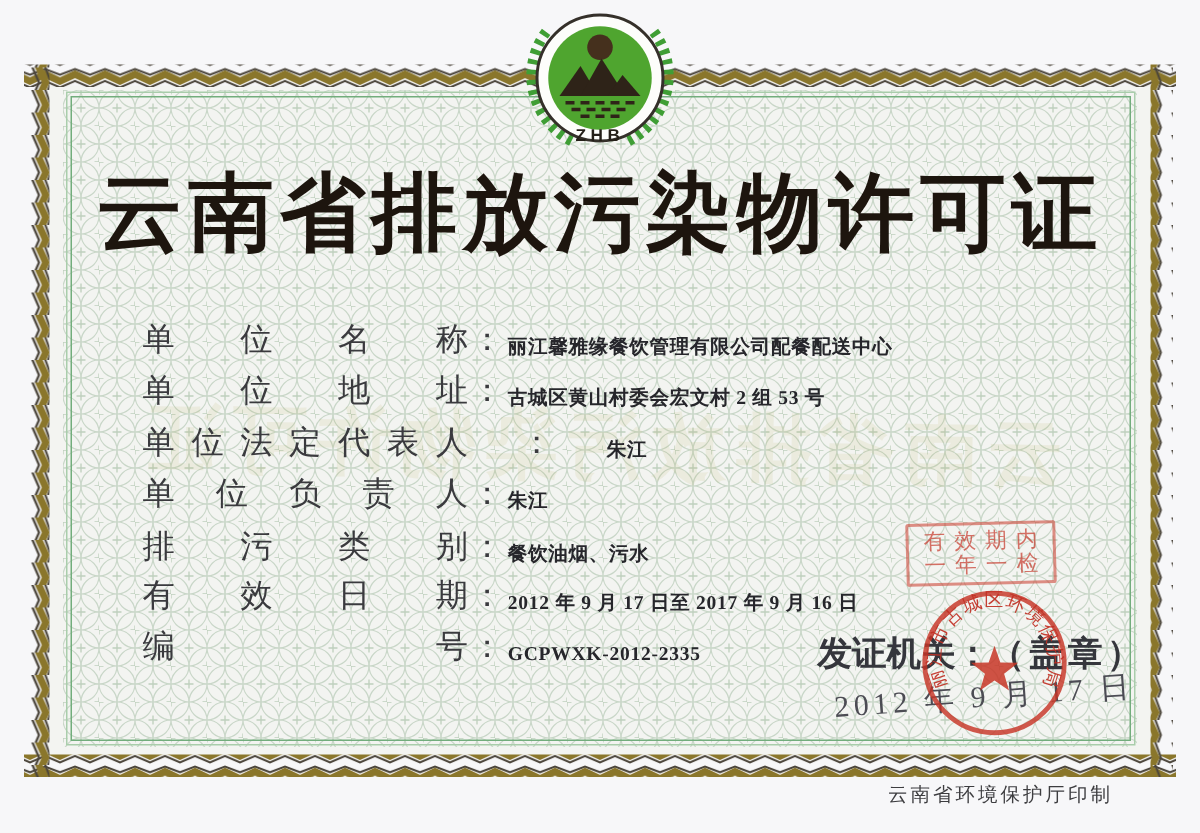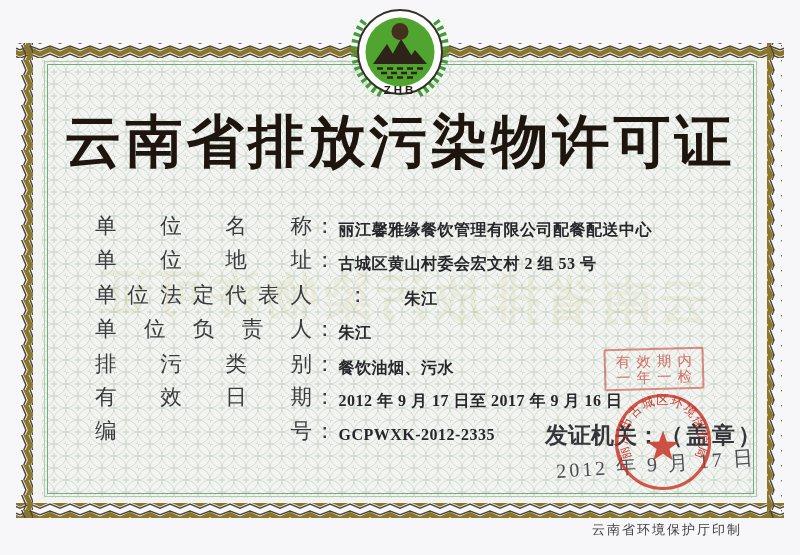--- a/index.html
+++ b/index.html
@@ -15,21 +15,21 @@
              transform:scaleX(-1) rotate(-1deg);font-family:"Liberation Sans",sans-serif;
              white-space:nowrap;pointer-events:none;}
   .logo{position:absolute;left:343px;top:4px;width:114px;height:98px;}
   .title{position:absolute;left:0;top:104px;width:100%;margin:0;text-align:center;
          font-size:57px;font-weight:900;letter-spacing:4px;color:#1d150e;
          font-family:"Liberation Sans","DejaVu Sans",sans-serif;white-space:nowrap;}
   .row{position:absolute;left:95px;display:flex;align-items:flex-end;white-space:nowrap;}
   .lab{display:inline-block;width:217px;font-size:21.5px;color:#3a3a3e;
        text-align:justify;text-align-last:justify;line-height:1.15;}
   .colon{font-size:21.5px;color:#3a3a3e;margin:0 3px 0 2px;line-height:1.15;}
-  .val{font-size:16px;font-weight:700;color:#26262b;letter-spacing:0.5px;line-height:1.2;}
+  .val{font-size:13px;font-weight:700;color:#26262b;letter-spacing:0.5px;line-height:1.2;}
   .issuer{position:absolute;left:545px;top:420px;font-size:23px;color:#35363c;
           font-weight:600;white-space:nowrap;}
   .issuer .seal{letter-spacing:3px;}
   .issue-date{position:absolute;left:556px;top:451px;font-size:20px;color:#4c4c54;
               letter-spacing:3px;transform:rotate(-4deg);white-space:nowrap;}
   .stamp-rect{position:absolute;left:604px;top:348px;width:96px;height:38px;
               border:2.5px solid rgba(205,72,58,0.6);border-radius:2px;
               transform:rotate(-1.5deg);display:flex;flex-direction:column;
               justify-content:center;align-items:center;}
   .stamp-rect div{font-size:14.5px;line-height:16px;letter-spacing:6px;

